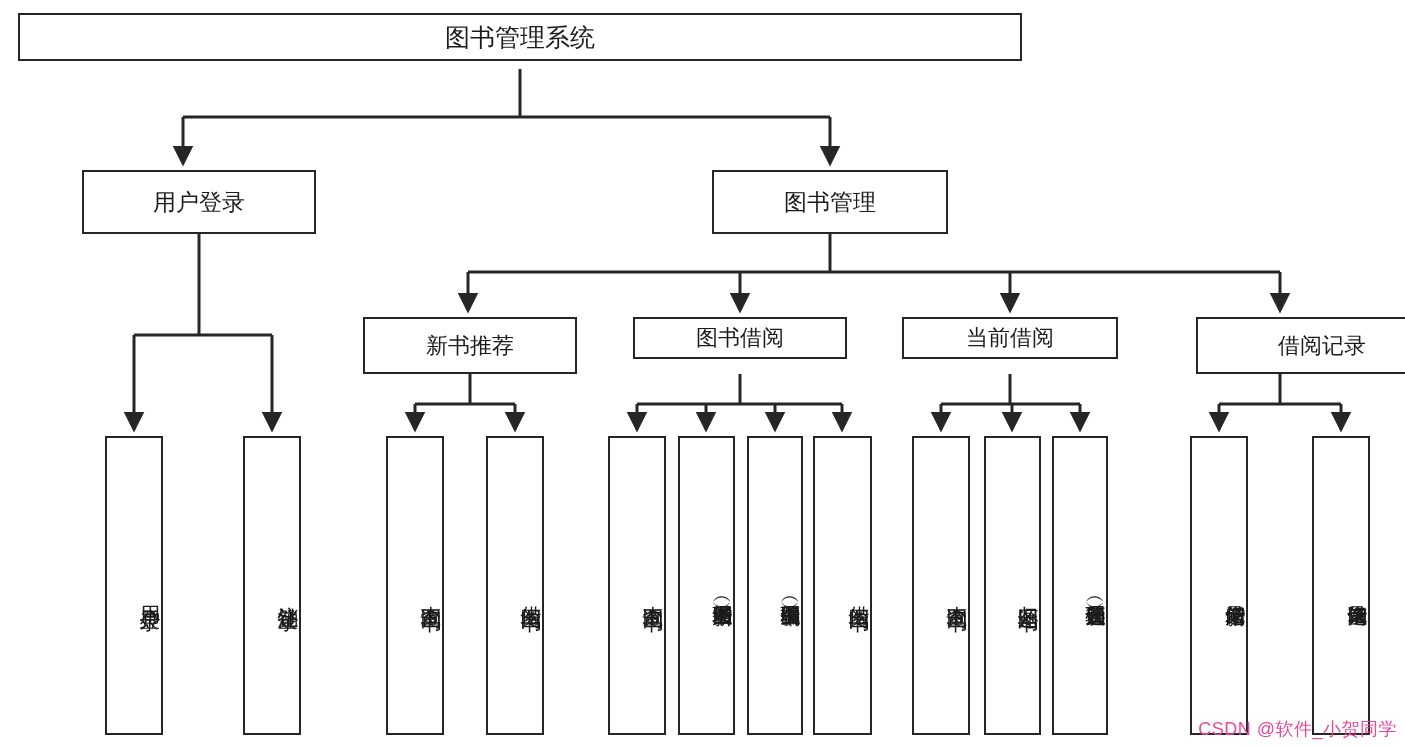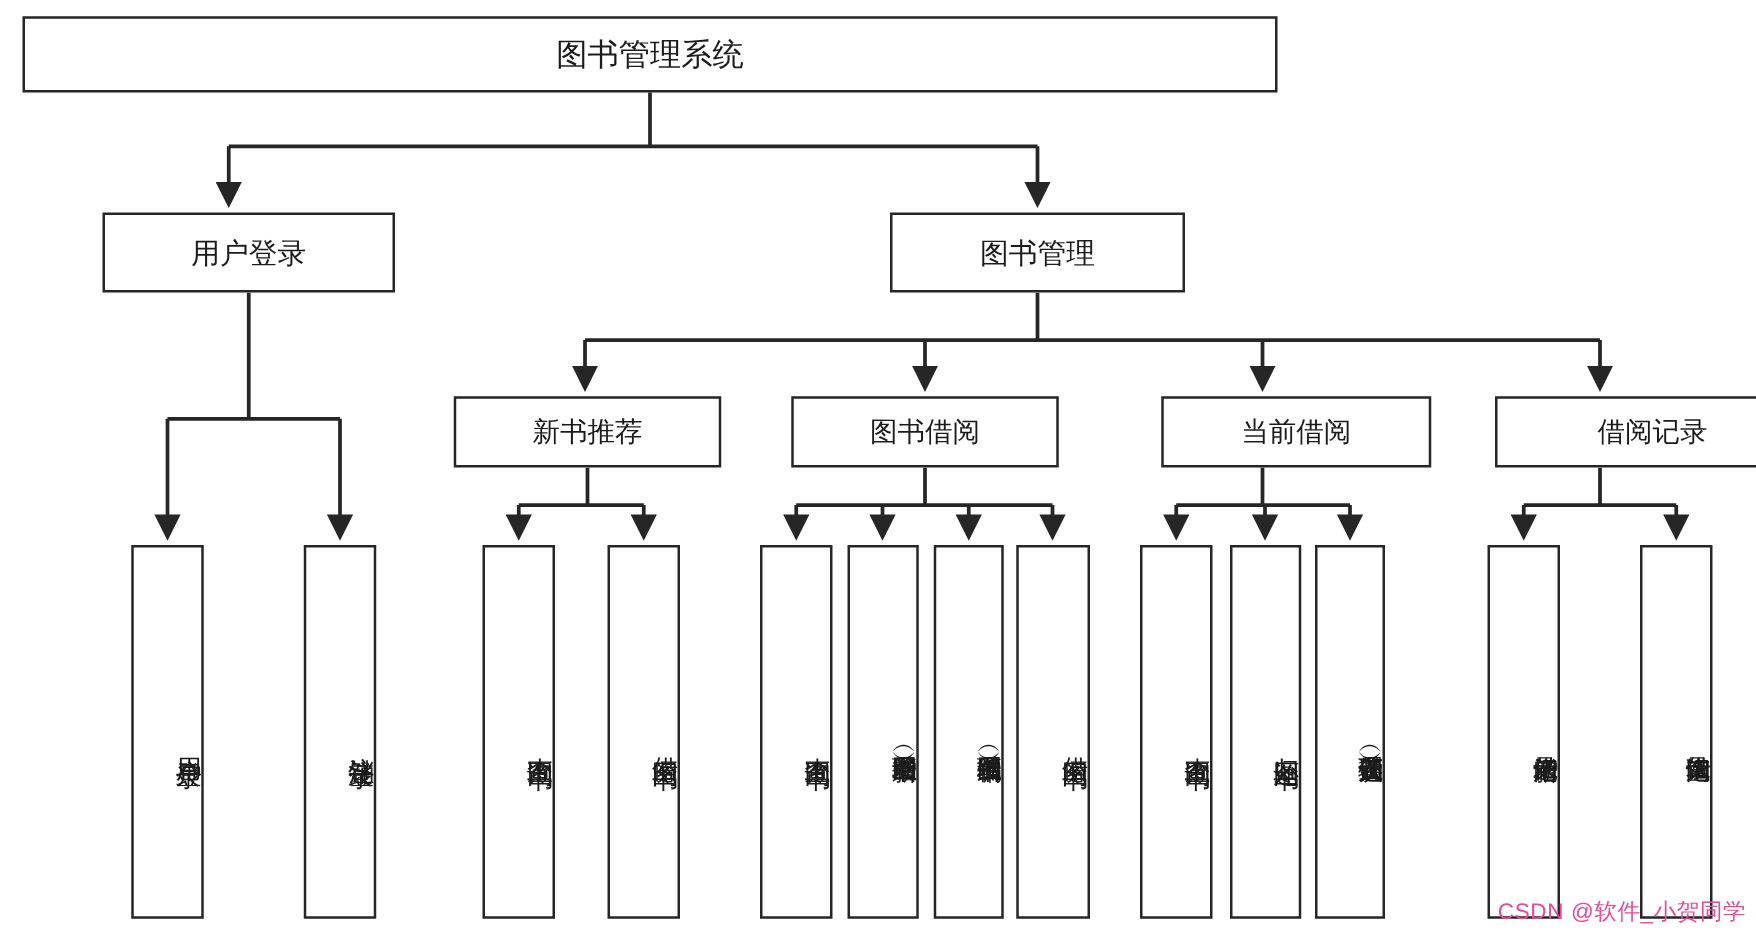--- a/index.html
+++ b/index.html
@@ -128,40 +128,40 @@
       <path d="M 1012 404 L 1012 429" marker-end="url(#arrow)"></path>
       <path d="M 1080 404 L 1080 429" marker-end="url(#arrow)"></path>
 
       <path d="M 1280 374 L 1280 404"></path>
       <path d="M 1219 404 L 1341 404"></path>
       <path d="M 1219 404 L 1219 429" marker-end="url(#arrow)"></path>
       <path d="M 1341 404 L 1341 429" marker-end="url(#arrow)"></path>
     </g>
   </svg>
 
-  <div class="node level0" id="root-node" style="left: 18px; top: 13px; width: 1004px; height: 61px;">
+  <div class="node level0" id="root-node" style="left: 18px; top: 13px; width: 1004px; height: 48px;">
     <span class="node-label">图书管理系统</span>
   </div>
 
   <div id="level1-layer">
       <div class="node level1" style="left: 82px; top: 170px; width: 234px; height: 64px;">
         <span class="node-label">用户登录</span>
       </div>
       <div class="node level1" style="left: 712px; top: 170px; width: 236px; height: 64px; text-align: center;">
         <span class="node-label">图书管理</span>
       </div>
     </div>
   <div id="level2-layer">
       <div class="node level2" style="left: 363px; top: 317px; width: 214px; height: 57px; text-align: center;">
         <span class="node-label">新书推荐</span>
       </div>
-      <div class="node level2" style="left: 633px; top: 317px; width: 214px; height: 57px;">
+      <div class="node level2" style="left: 633px; top: 317px; width: 214px; height: 42px;">
         <span class="node-label">图书借阅</span>
       </div>
-      <div class="node level2" style="left: 902px; top: 317px; width: 216px; height: 57px; margin-left: 27px;">
+      <div class="node level2" style="left: 902px; top: 317px; width: 216px; height: 42px;">
         <span class="node-label">当前借阅</span>
       </div>
       <div class="node level2" style="left: 1196px; top: 317px; width: 252px; height: 57px; text-align: center;">
         <span class="node-label">借阅记录</span>
       </div>
     </div>
   <div id="leaf-layer">
       <div class="node level3 leaf" style="left: 105px; top: 436px; width: 58px; height: 299px;">
         <span class="node-label">用户登录</span>
       </div>

